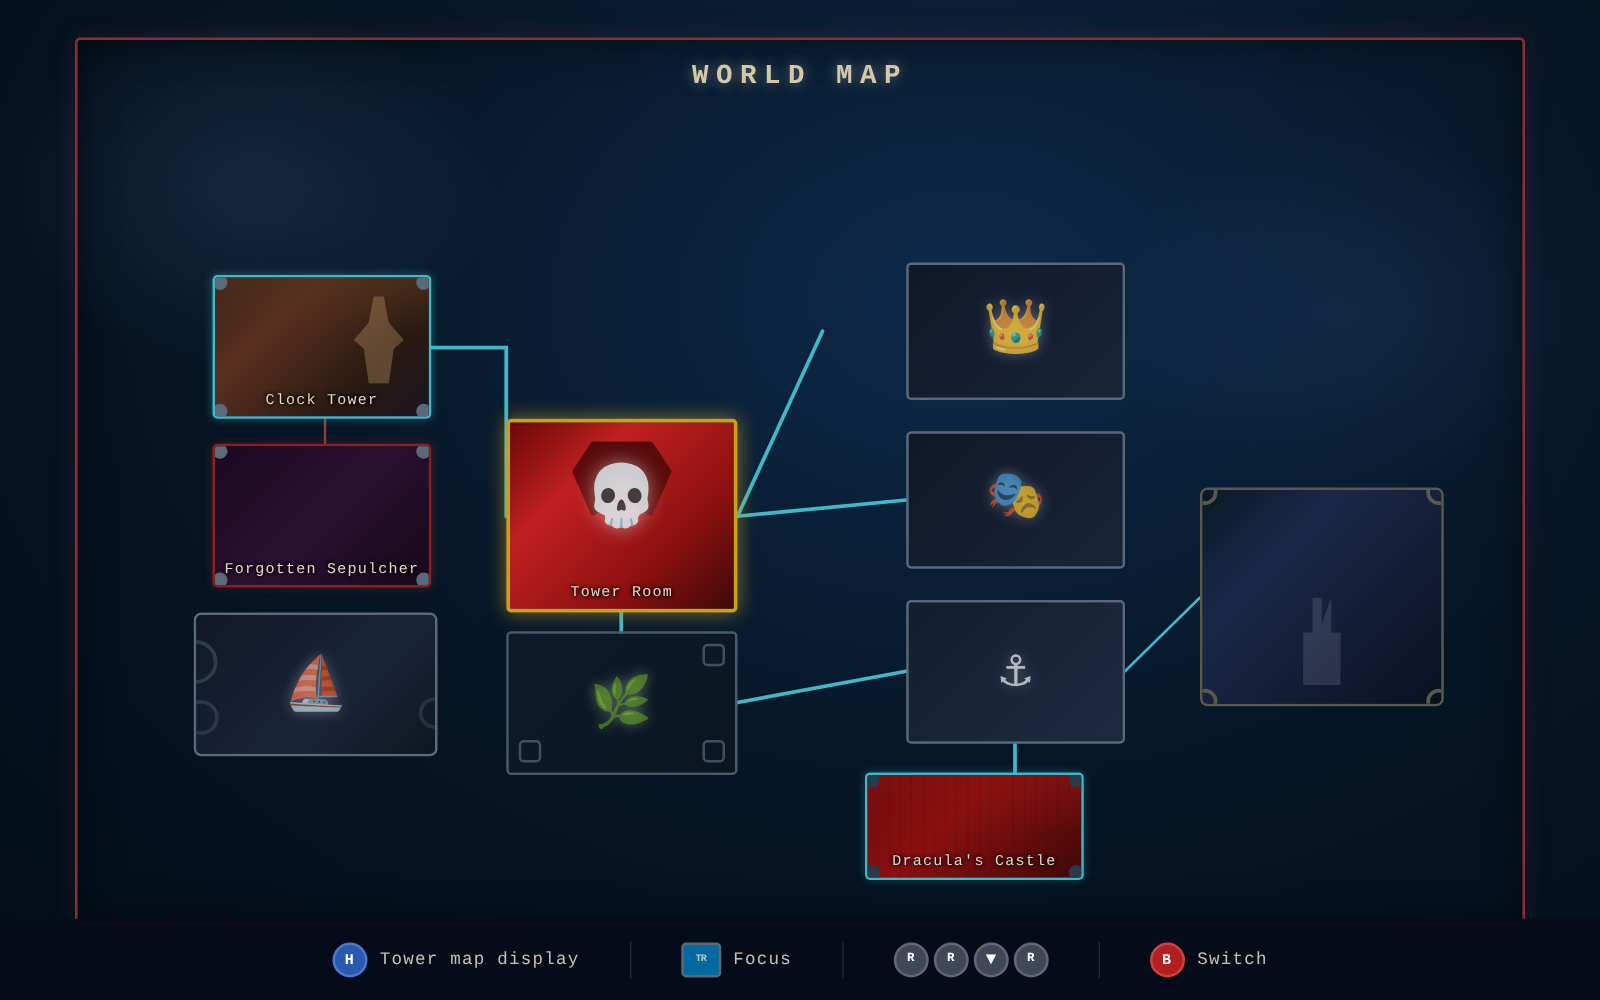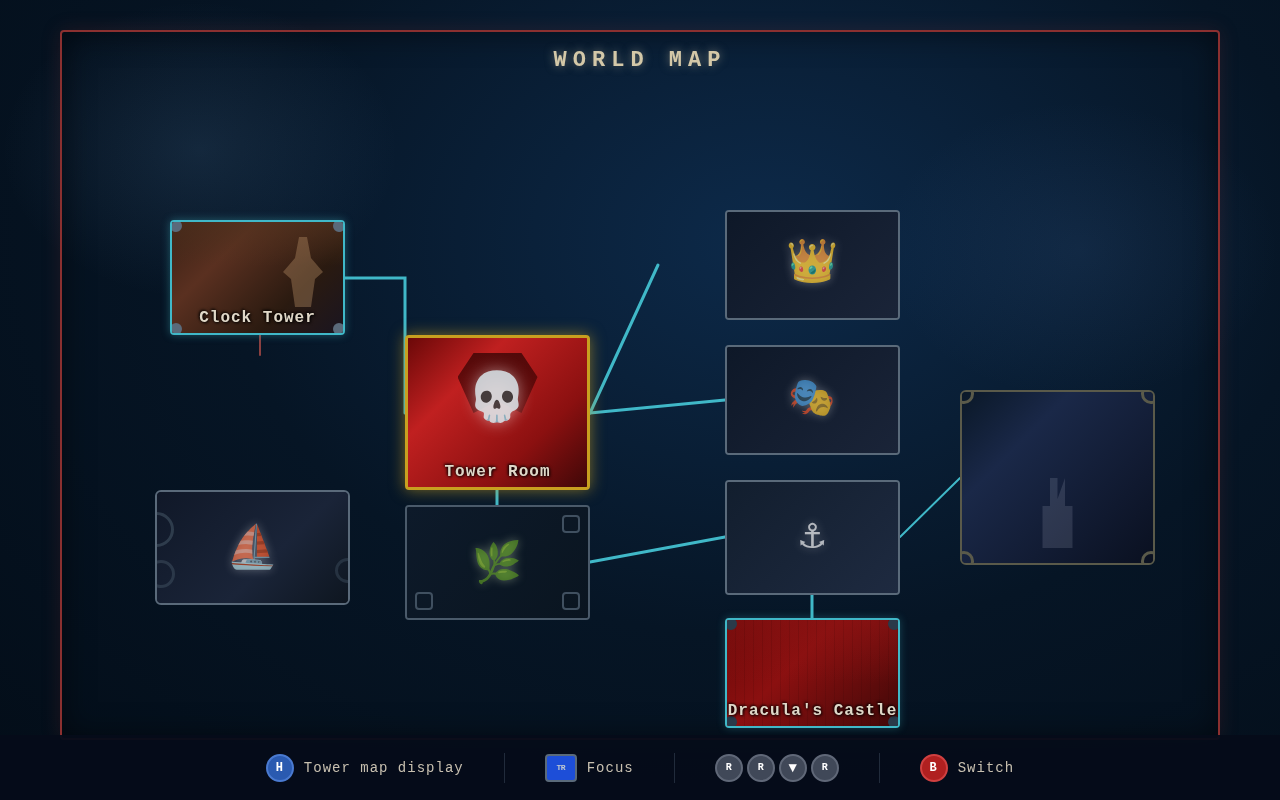--- a/index.html
+++ b/index.html
@@ -69,23 +69,23 @@
       align-items: flex-end;
       justify-content: center;
     }
 
     .node-label {
       position: absolute;
       bottom: 6px;
       left: 0; right: 0;
       text-align: center;
       color: #e0d8c8;
-      font-size: 16px;
+      font-size: 12px;
       text-shadow: 1px 1px 3px #000, -1px -1px 3px #000;
-      font-weight: bold;
+      font-weight: normal;
       letter-spacing: 1px;
     }
 
     
     .node-clock-tower {
       left: 90px; top: 120px;
       width: 175px; height: 115px;
       border: 2px solid #40b8c8;
       box-shadow: 0 0 8px rgba(64,184,200,0.4);
       background: linear-gradient(135deg, #2a1a1a 0%, #3a2020 40%, #1a1a2a 100%);
@@ -145,22 +145,22 @@
     
     .node-anchor {
       left: 645px; top: 380px;
       width: 175px; height: 115px;
       border: 2px solid #5a6a7a;
       background: linear-gradient(135deg, #121e2e 0%, #1e2a40 100%);
     }
 
     
     .node-dracula {
-      left: 645px; top: 518px;
-      width: 175px; height: 110px;
+      left: 612px; top: 518px;
+      width: 175px; height: 86px;
       border: 2px solid #40b8c8;
       box-shadow: 0 0 8px rgba(64,184,200,0.3);
       background: linear-gradient(135deg, #5a0a0a 0%, #8b1515 40%, #3a0808 100%);
     }
 
     
     .node-far-right {
       left: 880px; top: 290px;
       width: 195px; height: 175px;
       border: 2px solid #5a5a4a;
@@ -242,21 +242,21 @@
       color: white;
       flex-shrink: 0;
     }
 
     .btn-blue { background: #2a5ab0; border: 2px solid #4a7ad0; }
     .btn-red { background: #b02020; border: 2px solid #d04040; }
     .btn-gray { background: #404858; border: 2px solid #606878; }
 
     .btn-icon-tr {
       width: 32px; height: 28px;
-      background: #1d4ed8;
+      background: #0369a1;
       border: 2px solid #5a6a7a;
       border-radius: 4px;
       display: flex; align-items: center; justify-content: center;
       font-size: 9px;
       color: #c0c8d0;
       font-weight: bold;
       letter-spacing: -0.5px;
     }
 
     .btn-row {
@@ -332,20 +332,28 @@
     <div class="clock-tower-img">
       <div class="clock-tower-figure"></div>
     </div>
     <div class="corner-deco corner-tl"></div>
     <div class="corner-deco corner-tr"></div>
     <div class="corner-deco corner-bl"></div>
     <div class="corner-deco corner-br"></div>
     <div class="node-label">Clock Tower</div>
   </div>
 
+  <div class="node-card node-forgotten">
+    <div style="position:absolute;inset:0;background:linear-gradient(135deg,#1a0820 0%,#2a1030 50%,#150818 100%);"></div>
+    <div class="corner-deco corner-tl"></div>
+    <div class="corner-deco corner-tr"></div>
+    <div class="corner-deco corner-bl"></div>
+    <div class="corner-deco corner-br"></div>
+    <div class="node-label">Forgotten Sepulcher</div>
+  </div>
 
   <div class="node-card node-ship">
     <div style="position:absolute;inset:0;background:linear-gradient(135deg,#101828 0%,#1a2438 60%,#0e1620 100%);border-radius:4px;"></div>
 
     <div style="position:absolute;left:-18px;top:20px;width:35px;height:35px;border:3px solid #3a4a5a;border-radius:50%;opacity:0.7;"></div>
     <div style="position:absolute;left:-10px;bottom:15px;width:28px;height:28px;border:3px solid #3a4a5a;border-radius:50%;opacity:0.6;"></div>
     <div style="position:absolute;right:-12px;bottom:20px;width:25px;height:25px;border:3px solid #3a4a5a;border-radius:50%;opacity:0.5;"></div>
     <div class="node-icon" style="font-size:42px;color:rgba(255,255,255,0.65);">⛵</div>
   </div>
 

